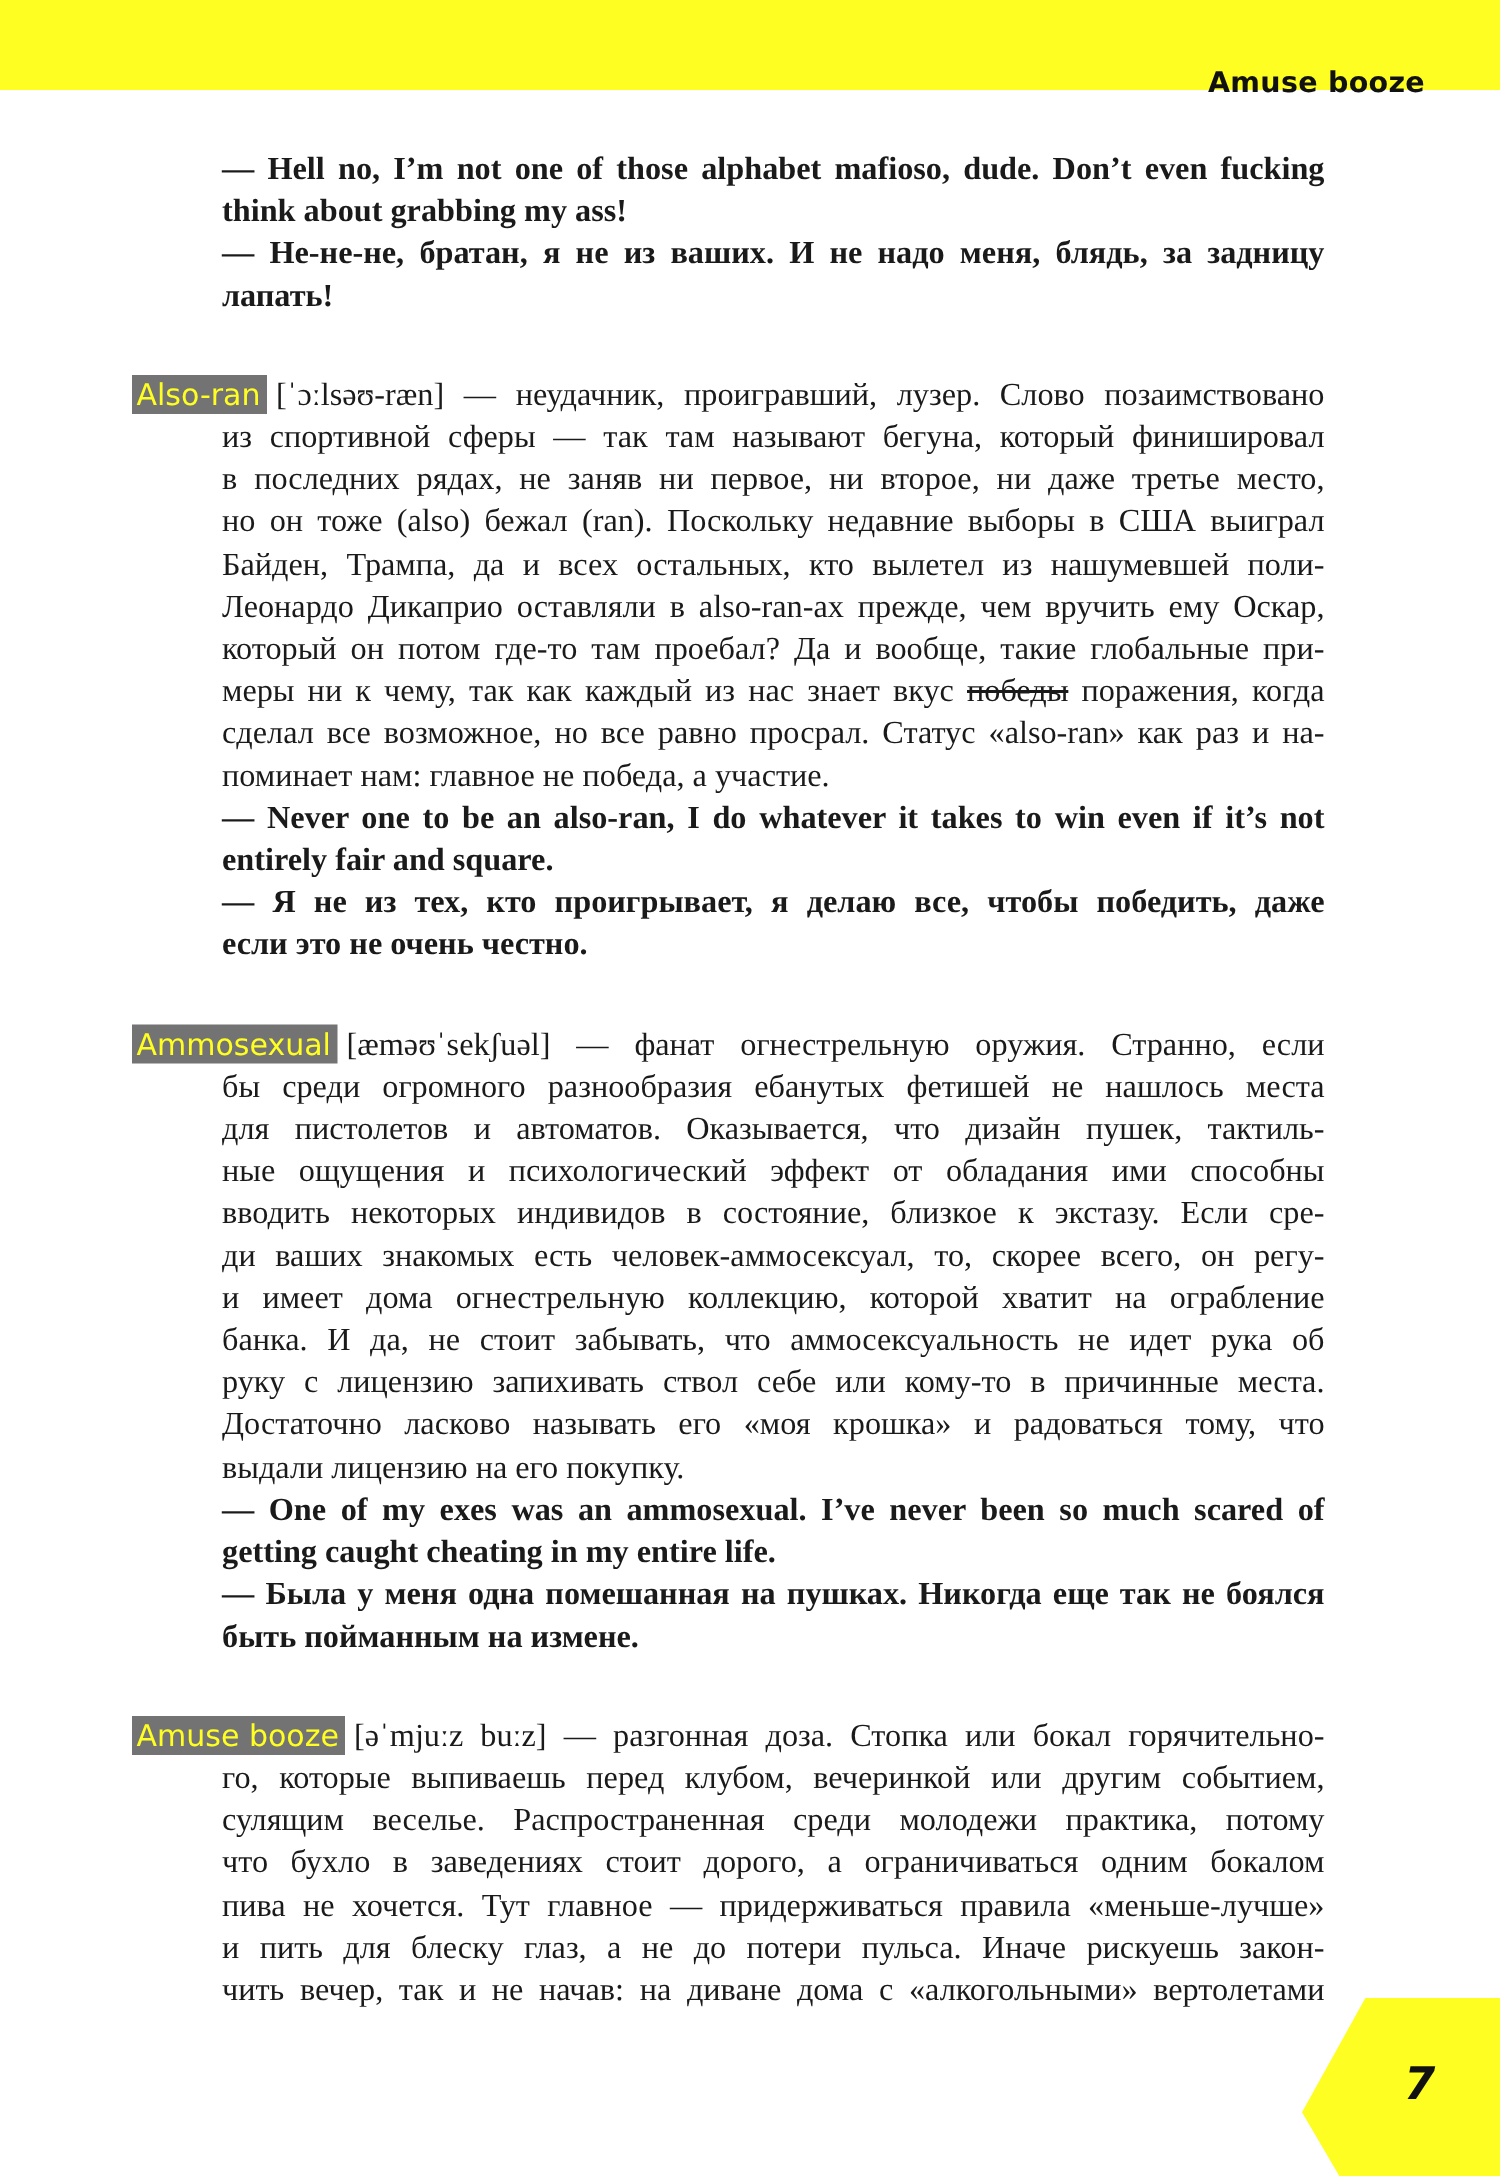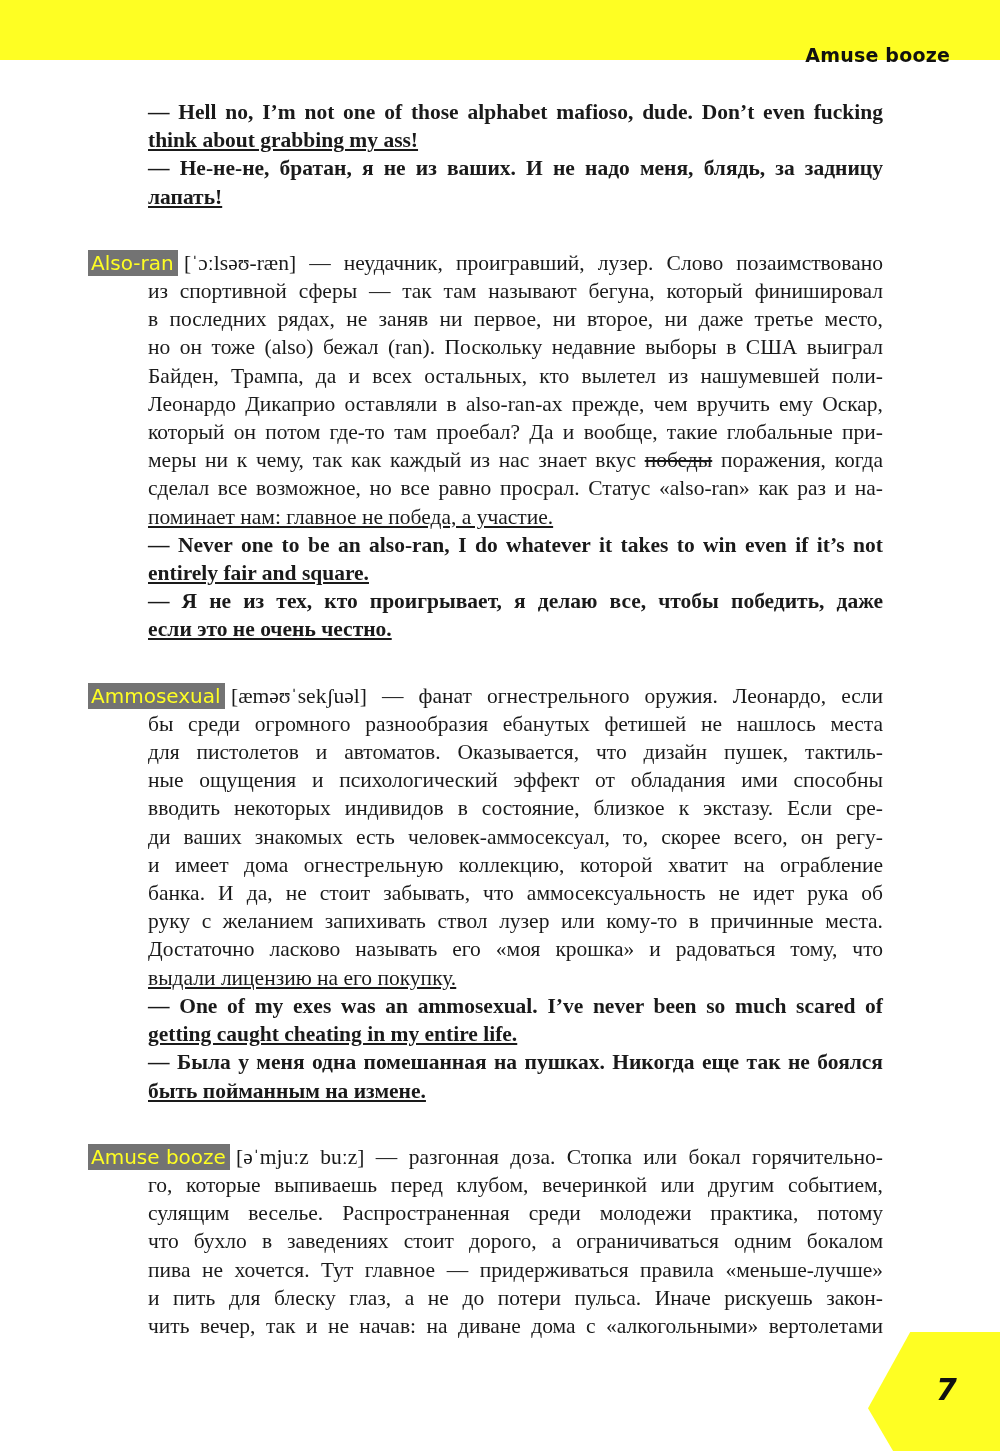--- a/index.html
+++ b/index.html
@@ -25,21 +25,21 @@
     .page-num {
       position: absolute; left: 936px; top: 1372px;
       font-family: "DejaVu Sans", sans-serif; font-weight: bold; font-size: 30px;
       color: #111; font-style: italic;
     }
     .content {
       position: absolute; left: 148px; top: 98px; width: 735px;
       font-size: 21.5px; line-height: 28.2px;
     }
     .line { display: block; white-space: nowrap; text-align: justify; text-align-last: justify; }
-    .line.last { text-align-last: left; text-decoration: underline; }
+    .line.last { text-align-last: left; }
     .bold { font-weight: bold; }
     .entry { position: relative; margin-top: 38px; }
     .entry:first-of-type { margin-top: 0; }
     .headword {
       position: absolute; left: -60px; top: 1px;
       background: #737373; color: #fefe23;
       font-family: "DejaVu Sans", sans-serif; font-size: 20px; line-height: 26px;
       padding: 0 4px 0 3px;
     }
     .strike { text-decoration: line-through; }
@@ -72,29 +72,29 @@
     <span class="line" data-name="definition-line">сделал все возможное, но все равно просрал. Статус «also-ran» как раз и на-</span>
     <span class="line last" data-name="definition-line">поминает нам: главное не победа, а участие.</span>
     <span class="line bold" data-name="example-en-line">— Never one to be an also-ran, I do whatever it takes to win even if it’s not</span>
     <span class="line bold last" data-name="example-en-line">entirely fair and square.</span>
     <span class="line bold" data-name="example-ru-line">— Я не из тех, кто проигрывает, я делаю все, чтобы победить, даже</span>
     <span class="line bold last" data-name="example-ru-line">если это не очень честно.</span>
   </div>
 
   <div class="entry" data-name="dictionary-entry-ammosexual">
     <span class="headword" style="left:-60px" data-name="headword-label">Ammosexual</span>
-    <span class="line" style="padding-left: 83px; margin-left: 0px;" data-name="definition-first-line">[æməʊˈsekʃuəl] — фанат огнестрельного оружия. Леонардо, если</span>
+    <span class="line" style="padding-left: 83px; margin-left: 0px;" data-name="definition-first-line">[æməʊˈsekʃuəl] — фанат огнестрельную оружия. Странно, если</span>
     <span class="line" data-name="definition-line">бы среди огромного разнообразия ебанутых фетишей не нашлось места</span>
     <span class="line" data-name="definition-line">для пистолетов и автоматов. Оказывается, что дизайн пушек, тактиль-</span>
     <span class="line" data-name="definition-line">ные ощущения и психологический эффект от обладания ими способны</span>
     <span class="line" data-name="definition-line">вводить некоторых индивидов в состояние, близкое к экстазу. Если сре-</span>
     <span class="line" data-name="definition-line">ди ваших знакомых есть человек-аммосексуал, то, скорее всего, он регу-</span>
     <span class="line" data-name="definition-line">и имеет дома огнестрельную коллекцию, которой хватит на ограбление</span>
     <span class="line" data-name="definition-line">банка. И да, не стоит забывать, что аммосексуальность не идет рука об</span>
-    <span class="line" data-name="definition-line">руку с желанием запихивать ствол лузер или кому-то в причинные места.</span>
+    <span class="line" data-name="definition-line">руку с лицензию запихивать ствол себе или кому-то в причинные места.</span>
     <span class="line" data-name="definition-line">Достаточно ласково называть его «моя крошка» и радоваться тому, что</span>
     <span class="line last" data-name="definition-line">выдали лицензию на его покупку.</span>
     <span class="line bold" data-name="example-en-line">— One of my exes was an ammosexual. I’ve never been so much scared of</span>
     <span class="line bold last" data-name="example-en-line">getting caught cheating in my entire life.</span>
     <span class="line bold" data-name="example-ru-line">— Была у меня одна помешанная на пушках. Никогда еще так не боялся</span>
     <span class="line bold last" data-name="example-ru-line">быть пойманным на измене.</span>
   </div>
 
   <div class="entry" data-name="dictionary-entry-amuse-booze">
     <span class="headword" data-name="headword-label">Amuse booze</span>

